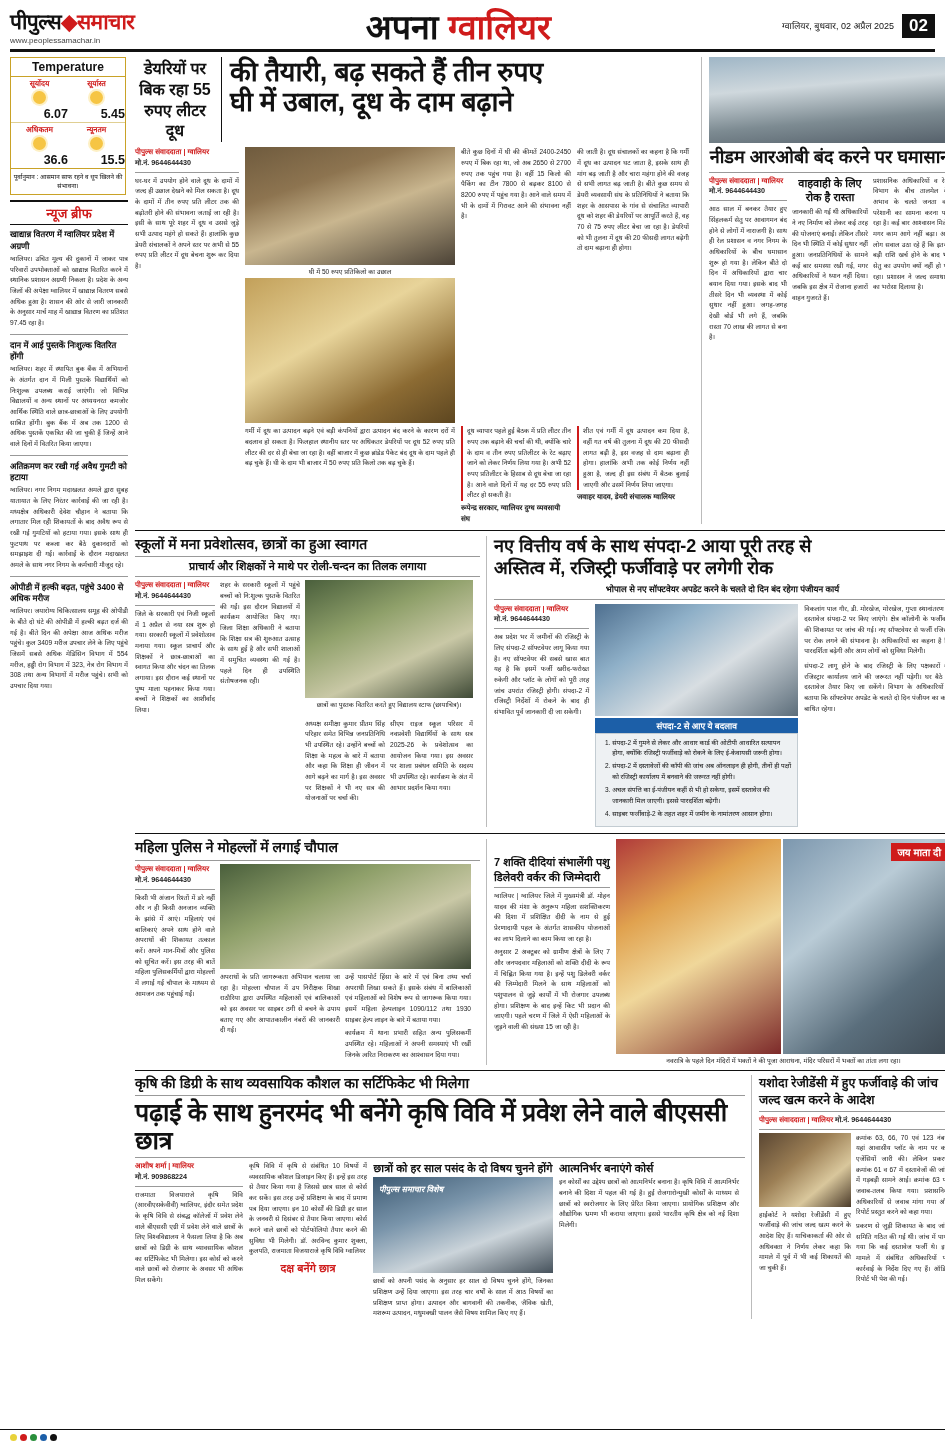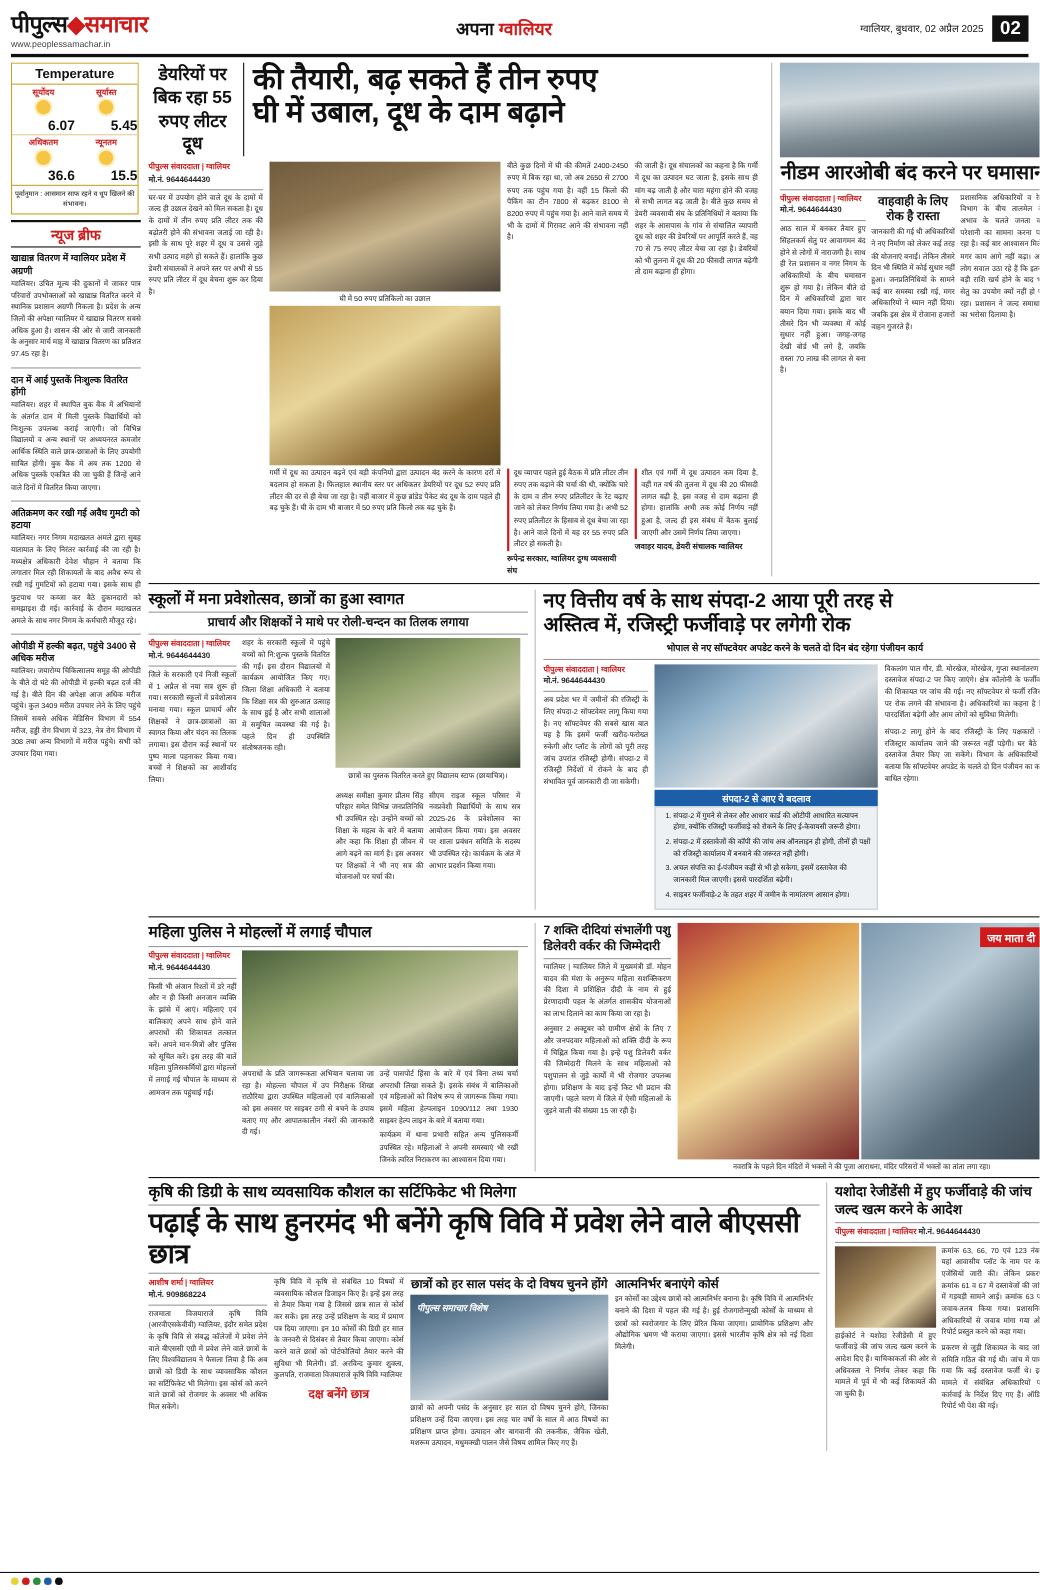--- a/index.html
+++ b/index.html
@@ -15,21 +15,21 @@
   .page { width:945px; height:1445px; position:relative; padding: 6px 10px 0 10px; }
 
   
   .masthead { display:flex; align-items:center; justify-content:space-between;
     border-bottom: 3px solid #111; padding-bottom:4px; height:46px; }
   .mast-left { display:flex; flex-direction:column; }
   .mast-logo { font-size:21px; font-weight:bold; letter-spacing:-0.5px; color:#111; }
   .mast-logo .red { color:#cf1b1b; }
   .mast-url { font-size:8px; color:#444; margin-top:1px; }
   .mast-center { text-align:center; flex:1; }
-  .mast-center .t1 { font-size:16px; font-weight:bold; }
+  .mast-center .t1 { font-size:34px; font-weight:bold; }
   .mast-center .t1 .red { color:#cf1b1b; }
   .mast-right { display:flex; align-items:center; gap:8px; font-size:9px; }
   .pagebox { background:#111; color:#fff; font-size:17px; font-weight:bold; padding:2px 7px; }
 
   
   .rule { border-top:1px solid #111; }
   .thin { border-top:1px solid #999; }
   .byline { font-size:7.2px; line-height:1.5; color:#222; font-weight:bold; }
   .byline .r { color:#cf1b1b; }
   .body-text { font-size:6.6px; line-height:1.62; text-align:justify; color:#1b1b1b; }
@@ -346,21 +346,21 @@
                   <div class="body-text">उन्हें पासपोर्ट हिंसा के बारे में एवं बिना तथ्य चर्चा अपराधी लिखा सकते हैं। इसके संबंध में बालिकाओं एवं महिलाओं को विशेष रूप से जागरूक किया गया। इसमें महिला हेल्पलाइन 1090/112 तथा 1930 साइबर हेल्प लाइन के बारे में बताया गया।</div>
                   <div class="body-text" style="margin-top:3px;">कार्यक्रम में थाना प्रभारी सहित अन्य पुलिसकर्मी उपस्थित रहे। महिलाओं ने अपनी समस्याएं भी रखीं जिनके त्वरित निराकरण का आश्वासन दिया गया।</div>
                 </div>
               </div>
             </div>
           </div>
         </div>
 
         <div style="width:465px; padding-left:7px; border-left:1px solid #bbb; margin-left:6px; position:relative;">
           <div style="display:flex; gap:6px;">
-            <div style="width:118px;">
+            <div style="width:118px;margin-top:16px;">
               <div class="head-s">7 शक्ति दीदियां संभालेंगी पशु डिलेवरी वर्कर की जिम्मेदारी</div>
               <div class="thin" style="margin:3px 0"></div>
               <div class="body-text">ग्वालियर | ग्वालियर जिले में मुख्यमंत्री डॉ. मोहन यादव की मंशा के अनुरूप महिला सशक्तिकरण की दिशा में प्रशिक्षित दीदी के नाम से हुई प्रेरणादायी पहल के अंतर्गत शासकीय योजनाओं का लाभ दिलाने का काम किया जा रहा है।</div>
               <div class="body-text" style="margin-top:3px;">अनुसार 2 अक्टूबर को ग्रामीण क्षेत्रों के लिए 7 और जनपदवार महिलाओं को शक्ति दीदी के रूप में चिह्नित किया गया है। इन्हें पशु डिलेवरी वर्कर की जिम्मेदारी मिलने के साथ महिलाओं को पशुपालन से जुड़े कार्यों में भी रोजगार उपलब्ध होगा। प्रशिक्षण के बाद इन्हें किट भी प्रदान की जाएगी। पहले चरण में जिले में ऐसी महिलाओं के जुड़ने वाली की संख्या 15 जा रही है।</div>
             </div>
             <div style="width:335px; position:relative;">
               <div style="display:flex; gap:2px;">
                 <div class="photo ph7" style="width:165px; height:215px;"></div>
                 <div class="photo ph4" style="width:168px; height:215px;">
                   <div class="flag" style="top:4px; right:4px;">जय माता दी</div>

